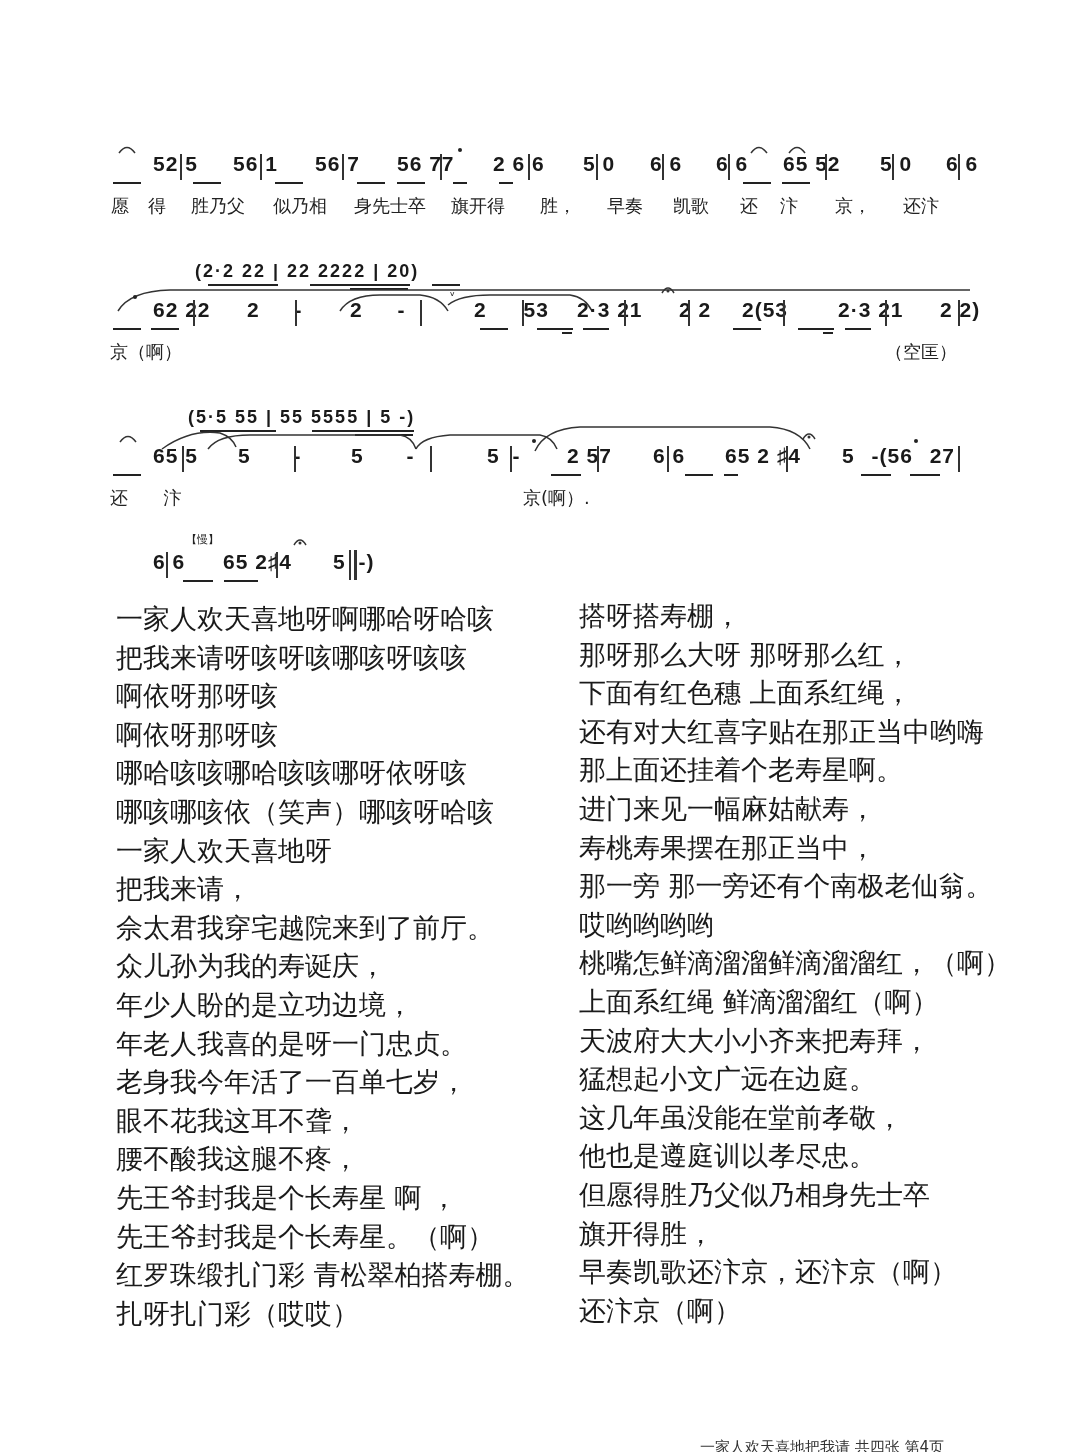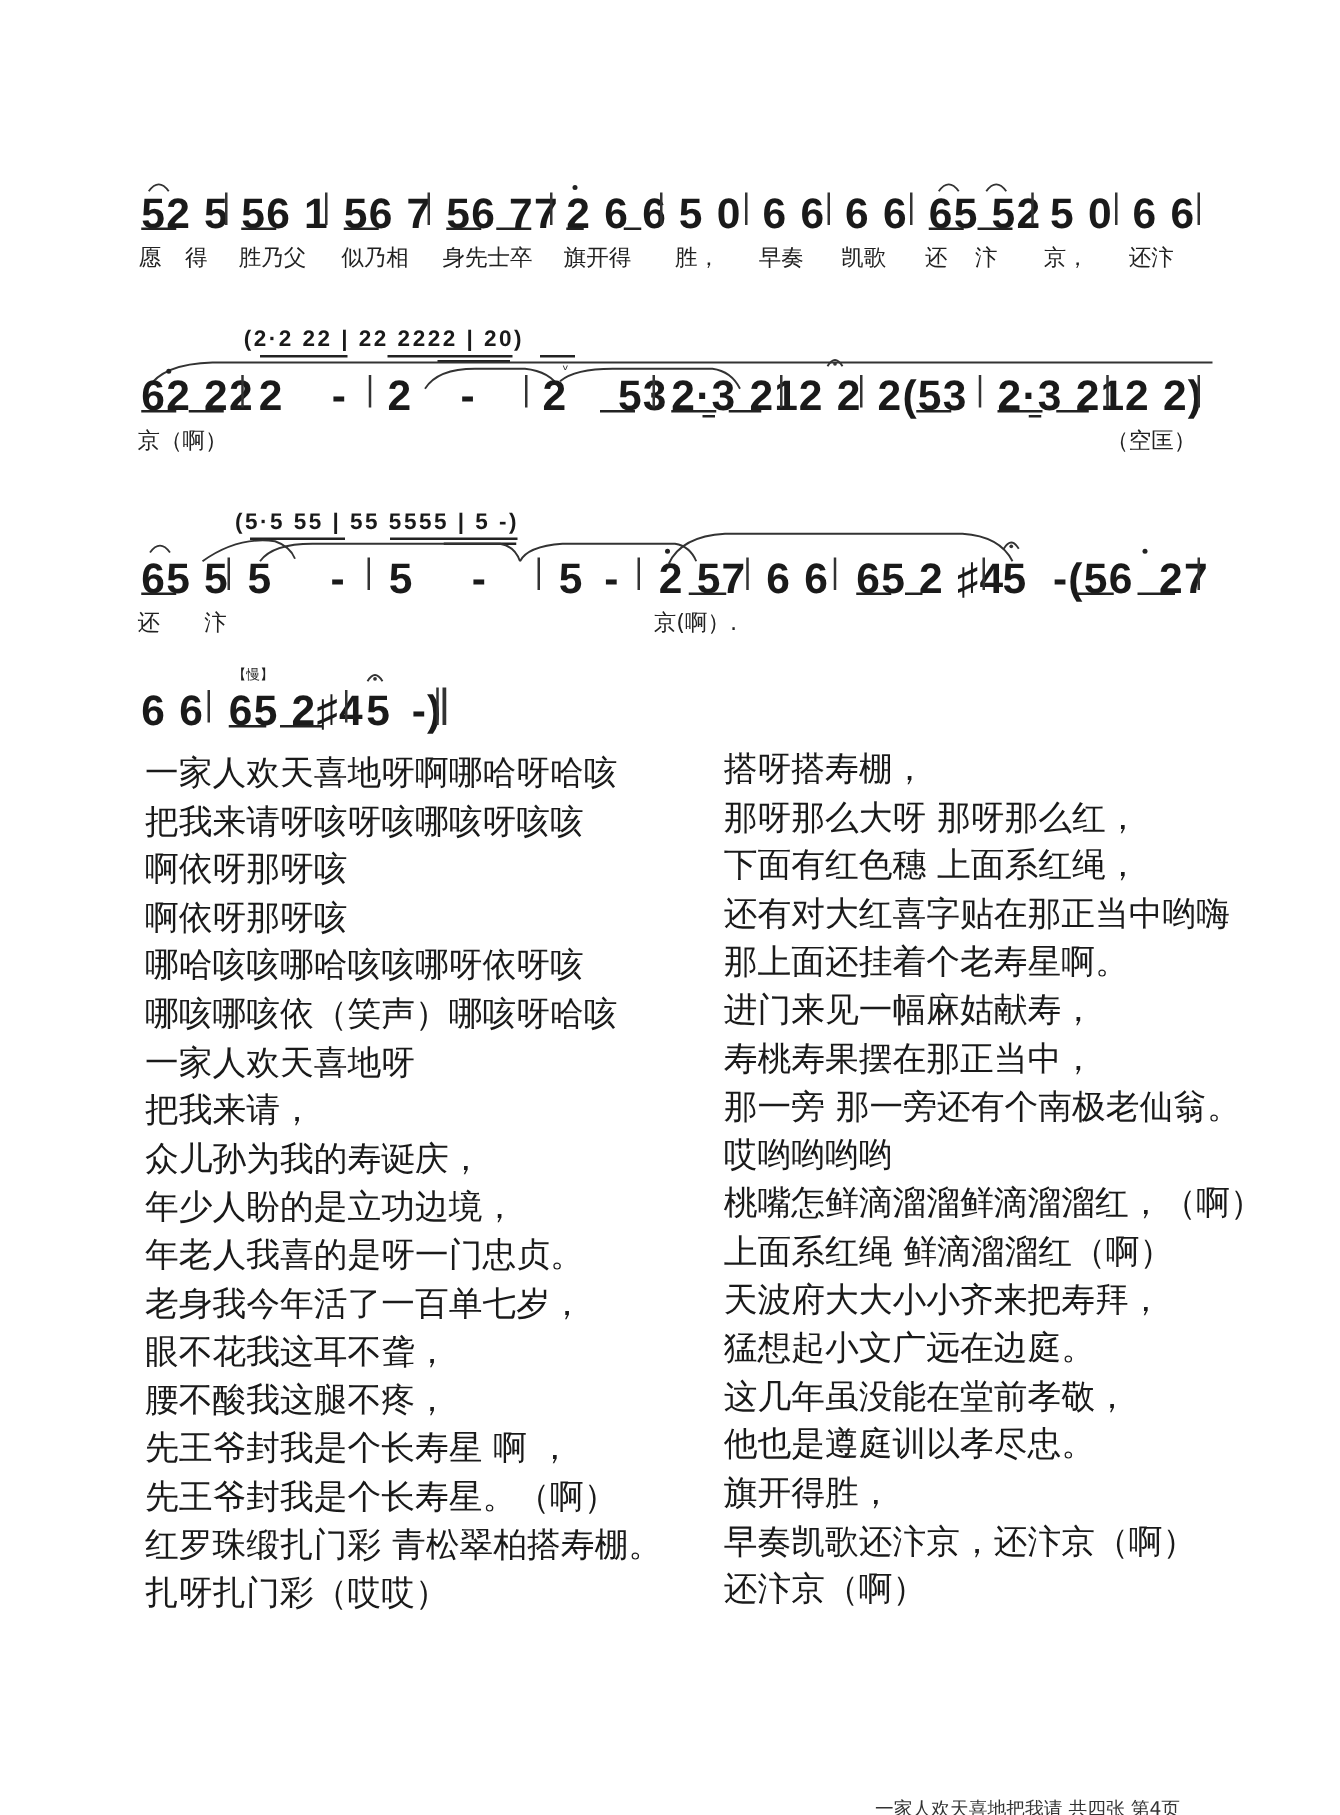--- a/index.html
+++ b/index.html
@@ -1,20 +1,20 @@
 <!DOCTYPE html>
 <html><head>
 <meta charset="utf-8">
 <style>
   html, body { margin: 0; padding: 0; background: #ffffff; }
   body { width: 1072px; height: 1452px; position: relative; overflow: hidden;
          font-family: "DejaVu Sans", "Liberation Sans", sans-serif; color: #1a1a1a; }
   .row { position: absolute; left: 0; width: 1072px; }
   .notes { position: absolute; font-family: "Liberation Sans", "DejaVu Sans", sans-serif;
-           font-weight: bold; font-size: 34px; white-space: pre; letter-spacing: 1px; }
+           font-weight: bold; font-size: 21px; white-space: pre; letter-spacing: 1px; margin-left: 40px; }
   .small-notes { position: absolute; font-family: "Liberation Sans", "DejaVu Sans", sans-serif;
            font-weight: bold; font-size: 18px; white-space: pre; letter-spacing: 2px; }
   .lyric { position: absolute; font-size: 18px; white-space: pre; color: #222; }
   .bar { position: absolute; width: 2px; background: #333; }
   .ul { position: absolute; height: 2px; background: #222; }
   .dot { position: absolute; width: 4px; height: 4px; border-radius: 50%; background: #222; }
   .arc { position: absolute; }
   .lyrics-col { position: absolute; top: 600px; font-size: 27px; line-height: 38.6px; color: #1a1a1a; }
   .lyrics-col div { white-space: pre; }
   .footer { position: absolute; left: 700px; top: 1438px; font-size: 15px; color: #333; white-space: pre; }
@@ -226,20 +226,21 @@
 
 <div class="lyrics-col" style="left:116px;">
   <div>一家人欢天喜地呀啊哪哈呀哈咳</div>
   <div>把我来请呀咳呀咳哪咳呀咳咳</div>
   <div>啊依呀那呀咳</div>
   <div>啊依呀那呀咳</div>
   <div>哪哈咳咳哪哈咳咳哪呀依呀咳</div>
   <div>哪咳哪咳依（笑声）哪咳呀哈咳</div>
   <div>一家人欢天喜地呀</div>
   <div>把我来请，</div>
+  <div>佘太君我穿宅越院来到了前厅。</div>
   <div>众儿孙为我的寿诞庆，</div>
   <div>年少人盼的是立功边境，</div>
   <div>年老人我喜的是呀一门忠贞。</div>
   <div>老身我今年活了一百单七岁，</div>
   <div>眼不花我这耳不聋，</div>
   <div>腰不酸我这腿不疼，</div>
   <div>先王爷封我是个长寿星 啊 ，</div>
   <div>先王爷封我是个长寿星。（啊）</div>
   <div>红罗珠缎扎门彩 青松翠柏搭寿棚。</div>
   <div>扎呀扎门彩（哎哎）</div>
@@ -254,18 +255,19 @@
   <div>进门来见一幅麻姑献寿，</div>
   <div>寿桃寿果摆在那正当中，</div>
   <div>那一旁 那一旁还有个南极老仙翁。</div>
   <div>哎哟哟哟哟</div>
   <div>桃嘴怎鲜滴溜溜鲜滴溜溜红，（啊）</div>
   <div>上面系红绳 鲜滴溜溜红（啊）</div>
   <div>天波府大大小小齐来把寿拜，</div>
   <div>猛想起小文广远在边庭。</div>
   <div>这几年虽没能在堂前孝敬，</div>
   <div>他也是遵庭训以孝尽忠。</div>
+  <div>但愿得胜乃父似乃相身先士卒</div>
   <div>旗开得胜，</div>
   <div>早奏凯歌还汴京，还汴京（啊）</div>
   <div>还汴京（啊）</div>
 </div>
 
 <div class="footer">一家人欢天喜地把我请 共四张 第4页</div>
 
 </body></html>

